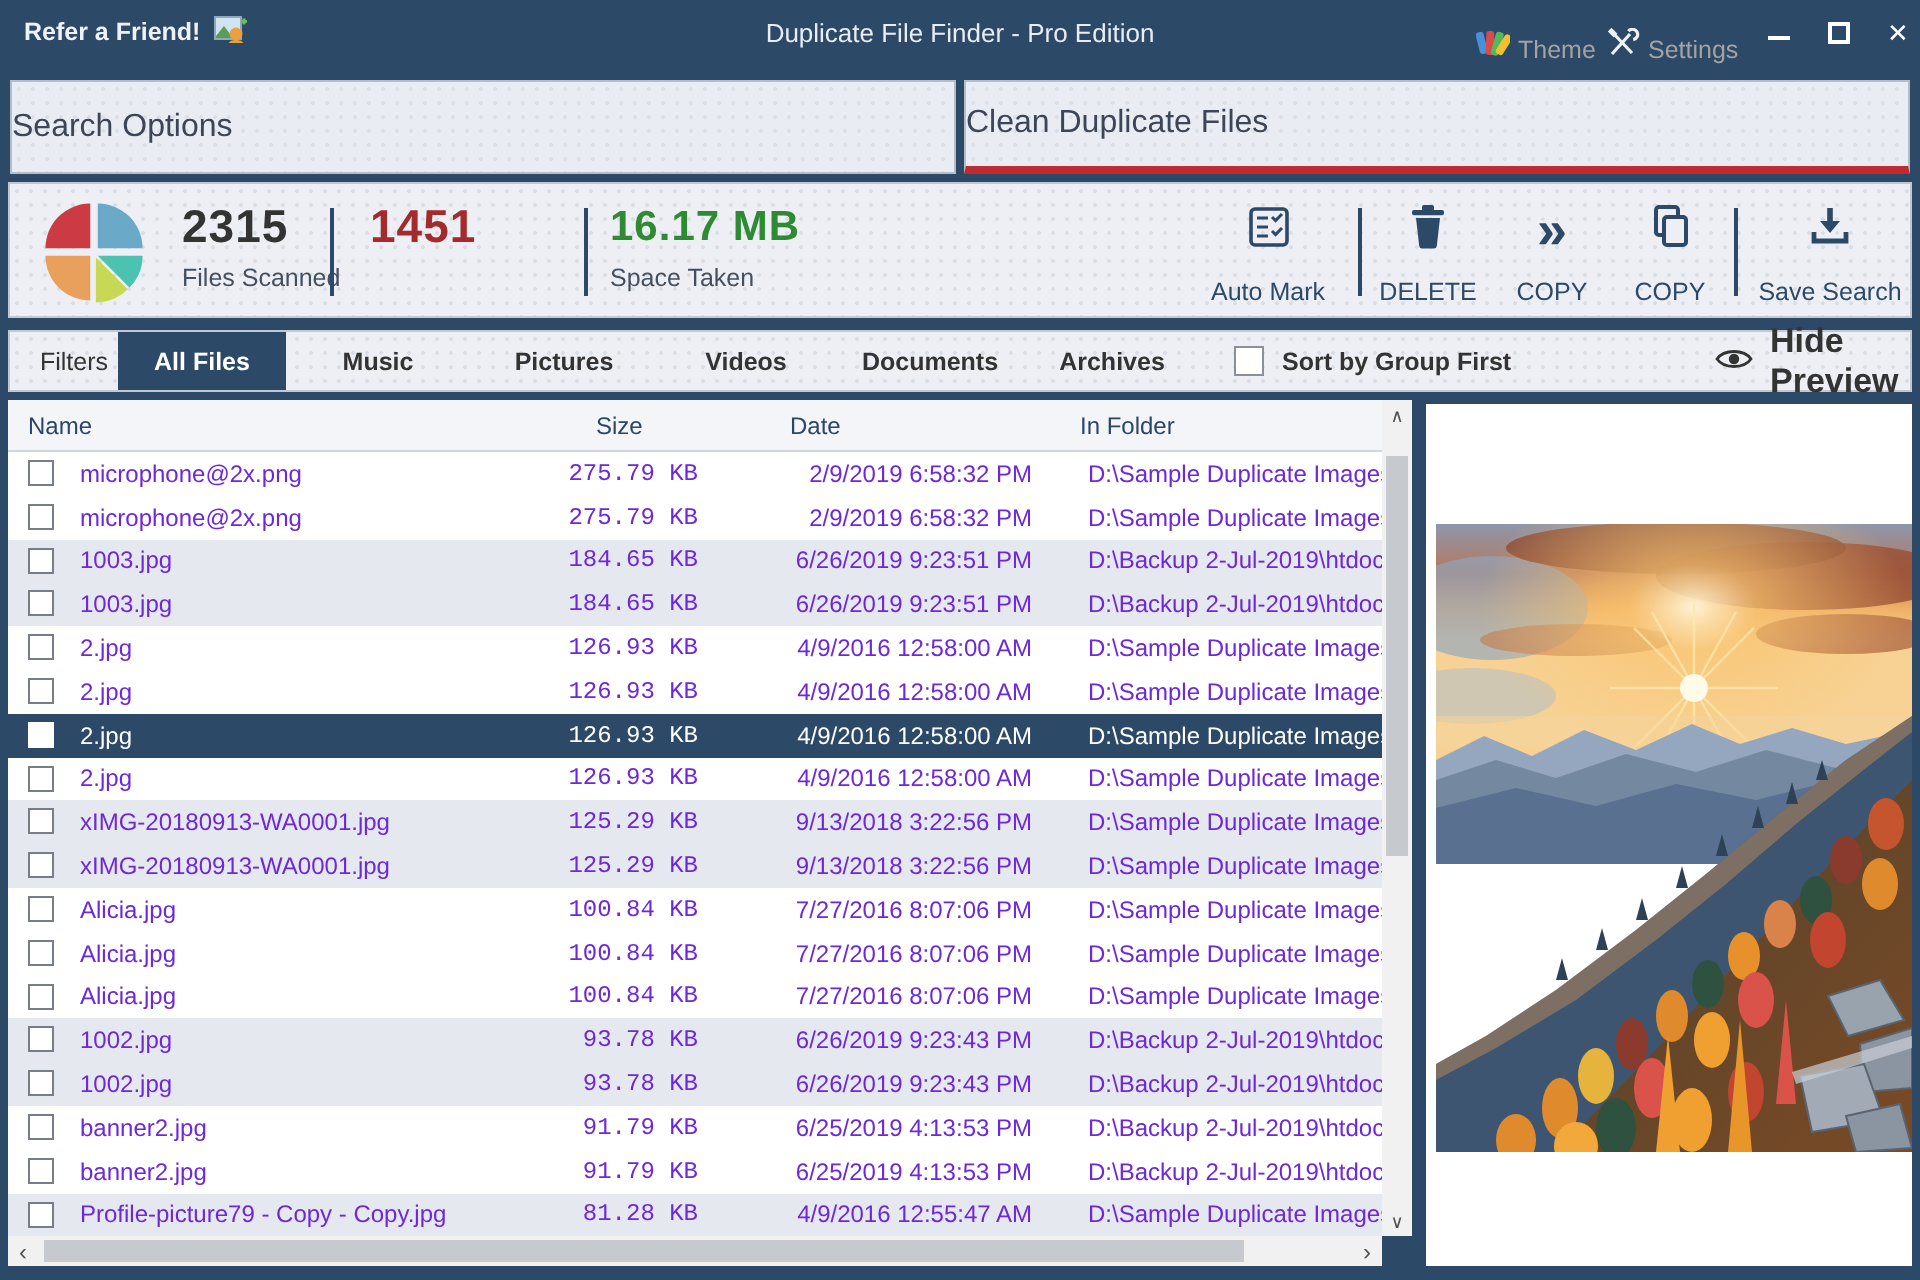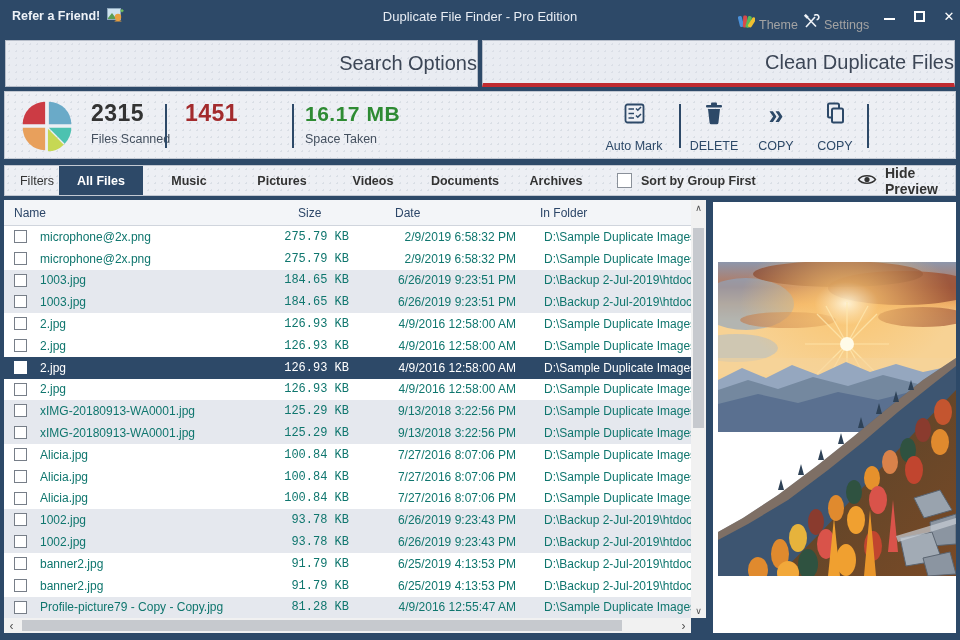--- a/index.html
+++ b/index.html
@@ -23,21 +23,21 @@
   .tb-group{position:absolute;top:0;height:32px;display:flex;align-items:flex-end;gap:4px;
     font-size:12.5px;cursor:pointer;color:#a3a3a3;}
   #theme-btn{left:738px;} #settings-btn{left:802px;}
   .winctl{position:absolute;top:0;width:30px;height:32px;display:flex;align-items:center;
     justify-content:center;cursor:pointer;color:#fff;}
   #min-btn{left:874px;} #max-btn{left:904px;} #close-btn{left:934px;font-size:13px;}
   #min-btn .bar{width:11px;height:2px;background:#fff;margin-top:6px;}
   #max-btn .box{width:11px;height:11px;border:2px solid #fff;}
   
   .tab{position:absolute;top:40px;height:47px;background:#e9ecf2;border:1px solid #b6bdc9;
-    display:flex;align-items:center;justify-content:flex-end;font-size:20px;color:#3c4656;
+    display:flex;align-items:center;justify-content:flex-start;font-size:16px;color:#3c4656;
     cursor:pointer;background-image:radial-gradient(rgba(45,73,104,0.08) 1px,transparent 1px);
     background-size:7px 7px;}
   #tab-search{left:5px;width:473px;}
   #tab-clean{left:482px;width:473px;border-bottom:4px solid #c02b30;}
   
   #stats{position:absolute;left:4px;top:91px;width:952px;height:68px;border:1px solid #c2c8d2;}
   .stat-num{position:absolute;top:8px;font-size:23px;font-weight:bold;letter-spacing:0.5px;}
   .stat-lbl{position:absolute;top:40px;font-size:12.5px;color:#44505f;}
   .vdiv{position:absolute;top:12px;width:2px;height:44px;background:#2d4968;}
   .action{position:absolute;top:7px;height:56px;display:flex;flex-direction:column;
@@ -51,29 +51,29 @@
   #f-label{left:10px;width:44px;font-weight:normal;color:#333;cursor:default;}
   #f-all{left:54px;width:84px;background:#2d4968;color:#fff;}
   #f-music{left:148px;width:72px;} #f-pictures{left:240px;width:74px;}
   #f-videos{left:334px;width:68px;} #f-documents{left:422px;width:76px;}
   #f-archives{left:514px;width:74px;}
   #sort-check{position:absolute;left:612px;top:7px;width:15px;height:15px;background:#fff;
     border:1px solid #8a9099;cursor:pointer;}
   #sort-label{position:absolute;left:636px;top:0;height:29px;display:flex;align-items:center;
     font-size:12.5px;color:#333;font-weight:bold;}
   #hide-preview{position:absolute;left:852px;top:0;height:29px;display:flex;align-items:center;
-    gap:8px;font-size:14px;color:#333;font-weight:bold;cursor:pointer;}
+    gap:8px;font-size:17px;color:#333;font-weight:bold;cursor:pointer;}
   
   #table{position:absolute;left:4px;top:200px;width:687px;height:418px;background:#fff;overflow:hidden;}
   #thead{position:absolute;left:0;top:0;width:687px;height:26px;background:#f3f5f8;
     border-bottom:1px solid #d0d5dd;color:#2c4668;font-size:12px;}
   .th{position:absolute;top:0;height:26px;display:flex;align-items:center;cursor:pointer;}
   #th-name{left:10px;} #th-size{left:294px;} #th-date{left:391px;} #th-folder{left:536px;}
   #tbody{position:absolute;left:0;top:26px;width:687px;height:392px;}
-  .row{position:relative;width:687px;height:21.8px;background:#fff;color:#0f766e;font-size:12px;cursor:pointer;}
+  .row{position:relative;width:687px;height:21.8px;background:#fff;color:#6d28d9;font-size:12px;cursor:pointer;}
   .row.alt{background:#e5e8ee;padding-left:28px;}
   .row.selected{background:#2d4968;color:#fff;}
   .row .cb{position:absolute;left:10px;top:4px;width:13px;height:13px;border:1px solid #777e88;background:#fff;}
   .row.selected .cb{border-color:#fff;background:#fff;}
   .cell{position:absolute;top:0;height:21.8px;display:flex;align-items:center;white-space:nowrap;overflow:hidden;}
   .c-name{left:36px;width:225px;}
   .c-size{left:250px;width:95px;justify-content:flex-end;font-family:Liberation Mono, monospace;}
   .c-date{left:360px;width:152px;justify-content:flex-end;}
   .c-folder{left:540px;width:150px;}
   
@@ -213,20 +213,32 @@
     <div class="action" style="left:802px;width:56px;">
       <span class="ic">
         <svg width="22" height="24" viewBox="0 0 22 24">
             <rect x="4" y="2.5" width="11" height="14" rx="1.5" class="navy-st" stroke-width="2"></rect>
             <rect x="8" y="7.5" width="11" height="14" rx="1.5" fill="#edeff4" stroke="#2d4968" stroke-width="2"></rect>
           </svg>
       </span>
       <span>COPY</span>
     </div>
     <div class="vdiv" style="left:862px;"></div>
+    <div class="action" style="left:870px;width:80px;">
+      <span class="ic">
+        <svg width="24" height="24" viewBox="0 0 24 24">
+            <g class="navy-ic">
+              <rect x="10.6" y="3" width="2.8" height="8"></rect>
+              <polygon points="7,9.5 17,9.5 12,15.5"></polygon>
+            </g>
+            <path d="M4,15 v4.5 h16 V15" class="navy-st" stroke-width="2.4"></path>
+          </svg>
+      </span>
+      <span>Save Search</span>
+    </div>
   </div>
 
   <div id="filterbar" class="dotted">
     <div id="f-label" class="fitem">Filters</div>
     <div id="f-all" class="fitem">All Files</div>
     <div id="f-music" class="fitem">Music</div>
     <div id="f-pictures" class="fitem">Pictures</div>
     <div id="f-videos" class="fitem">Videos</div>
     <div id="f-documents" class="fitem">Documents</div>
     <div id="f-archives" class="fitem">Archives</div>

